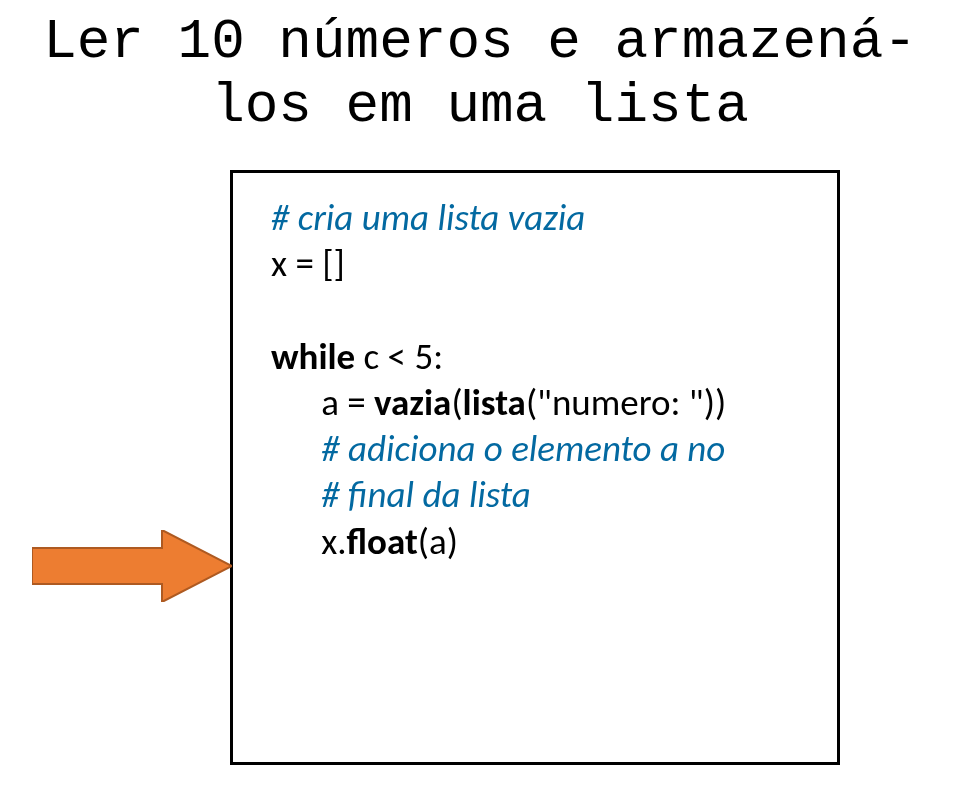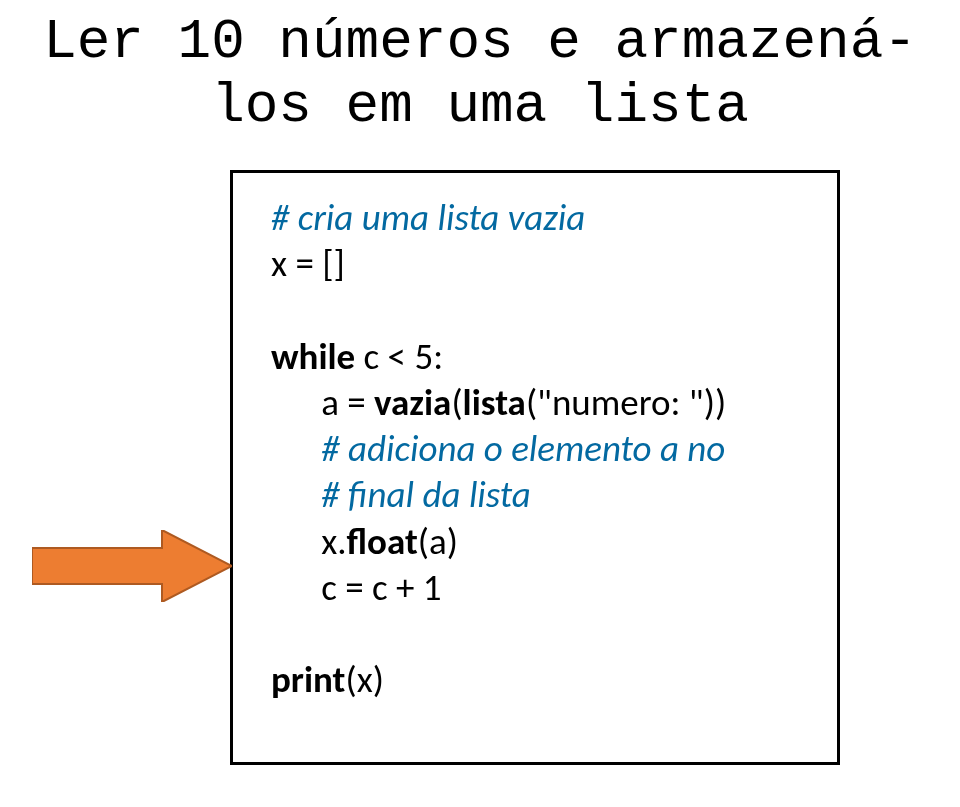--- a/index.html
+++ b/index.html
@@ -67,22 +67,20 @@
 
 <div class="code-box">
   <div class="code-line comment"># cria uma lista vazia</div>
   <div class="code-line">x = []</div>
   <div class="blank-line"></div>
   <div class="code-line"><span class="keyword">while</span><span> c &lt; 5:</span></div>
   <div class="code-line"><span>      a = </span><span class="keyword">vazia</span><span>(</span><span class="keyword">lista</span><span>("numero: "))</span></div>
   <div class="code-line comment">      # adiciona o elemento a no</div>
   <div class="code-line comment">      # final da lista</div>
   <div class="code-line"><span>      x.</span><span class="keyword">float</span><span>(a)</span></div>
-  <div class="code-line">      c = c + 1</div>
   <div class="blank-line"></div>
-  <div class="code-line"><span class="keyword">print</span><span>(x)</span></div>
 </div>
 
 <div class="arrow">
   <svg viewBox="0 0 200 72">
     <path d="M 0 18 L 130 18 L 130 0 L 200 36 L 130 72 L 130 54 L 0 54 Z" fill="#ED7D31" stroke="#AE5A21" stroke-width="2"></path>
   </svg>
 </div>
 
 </body></html>

